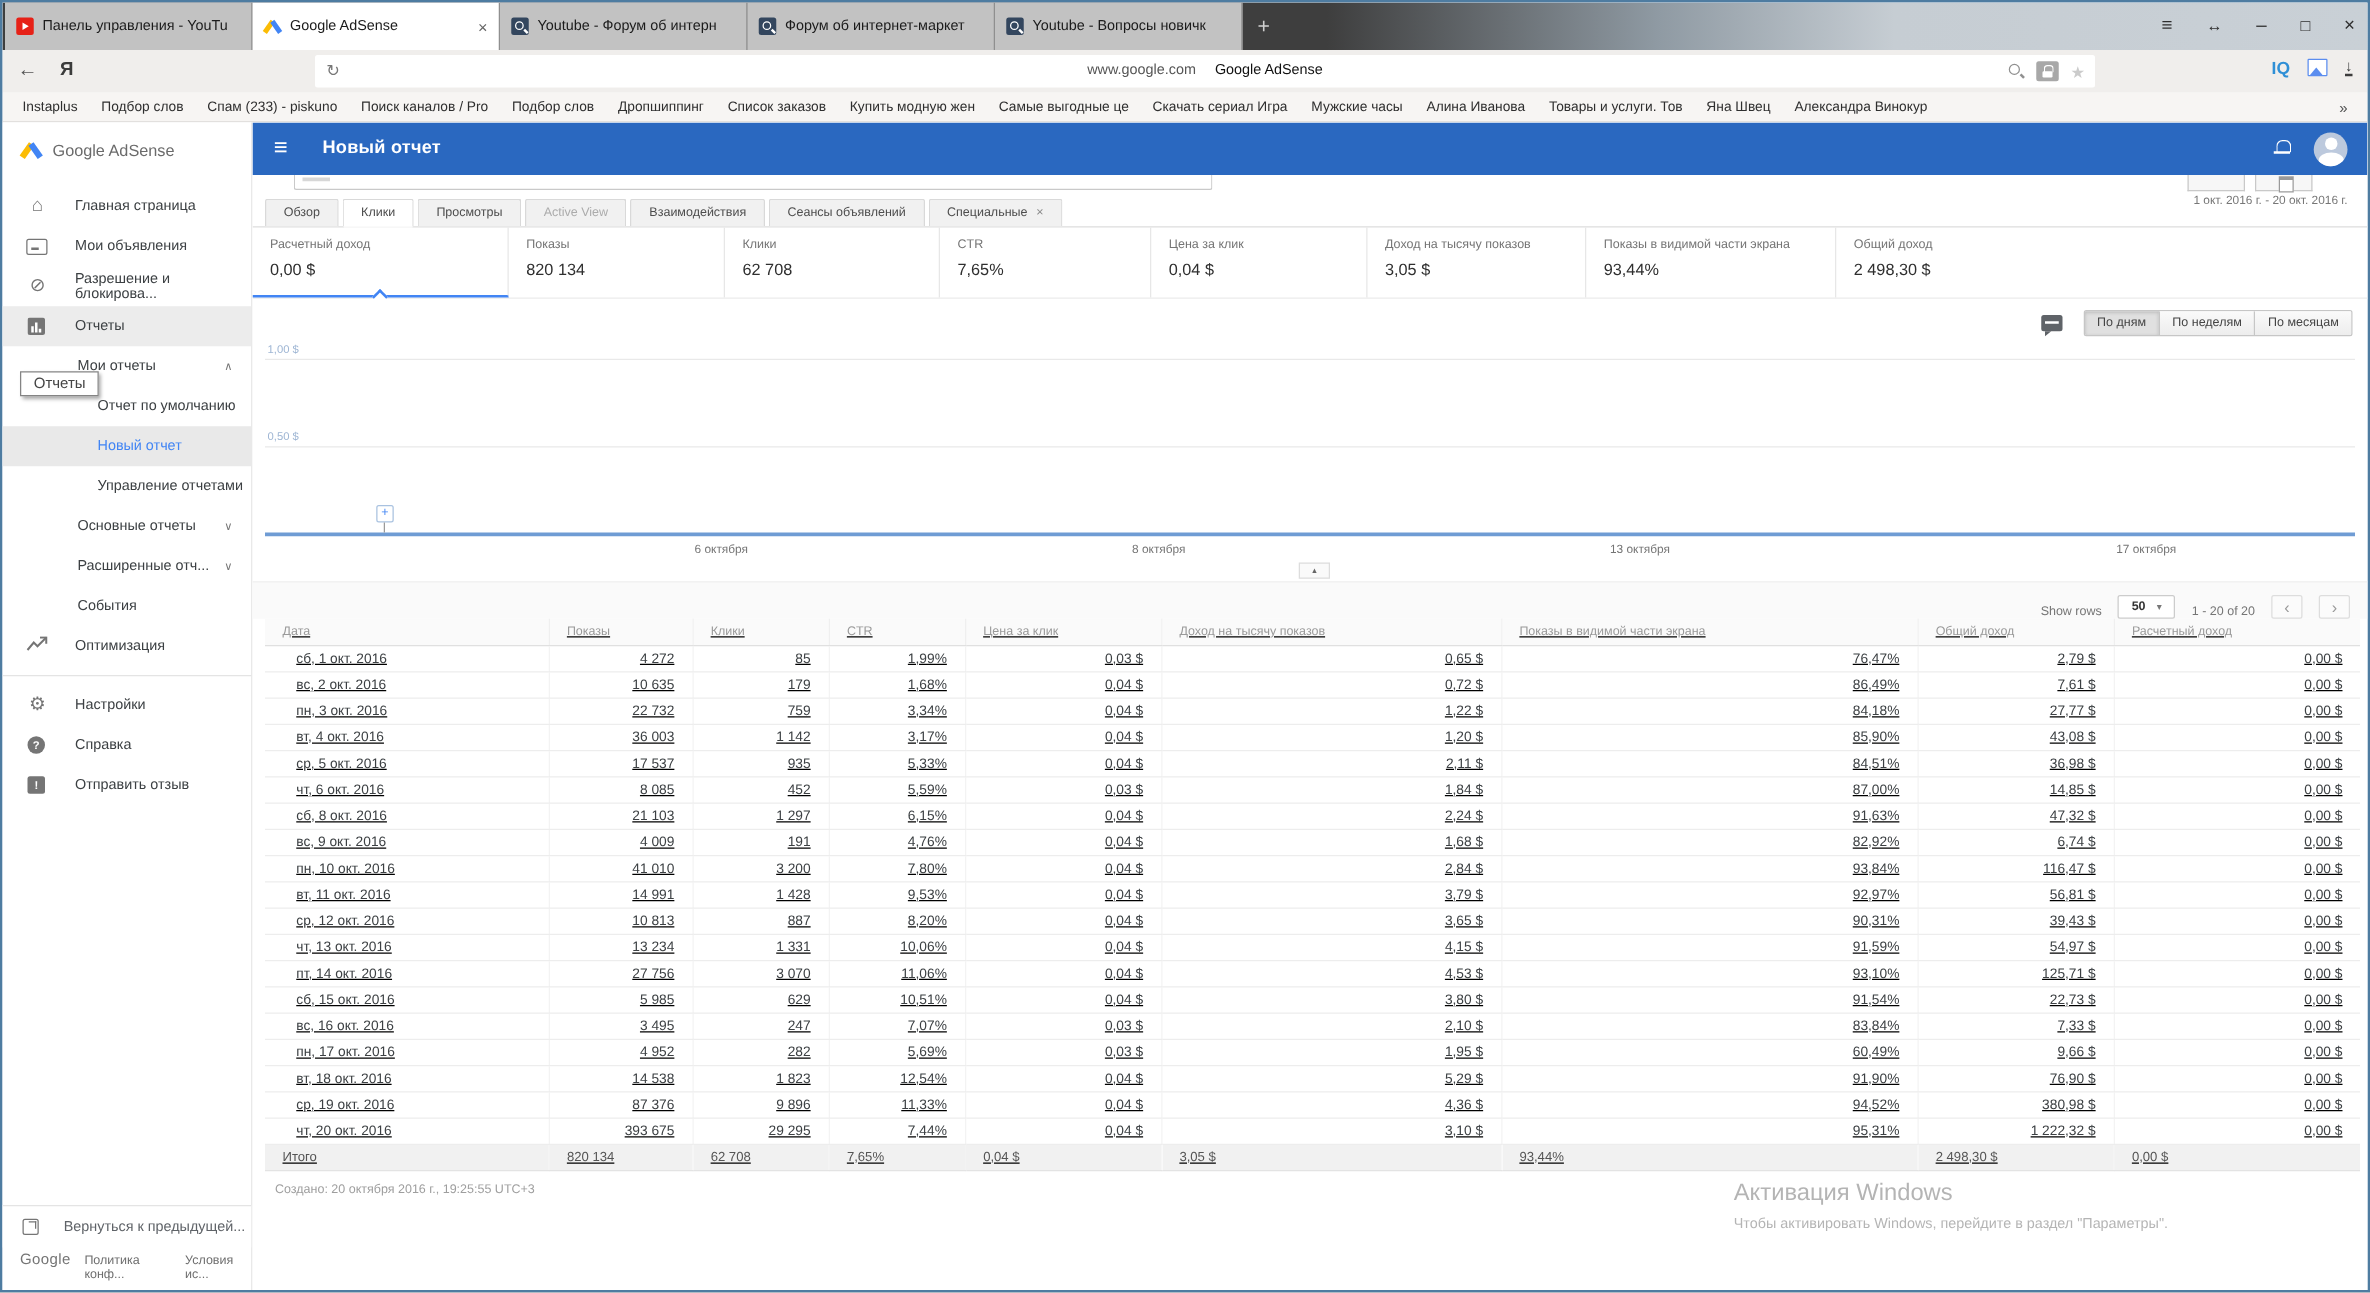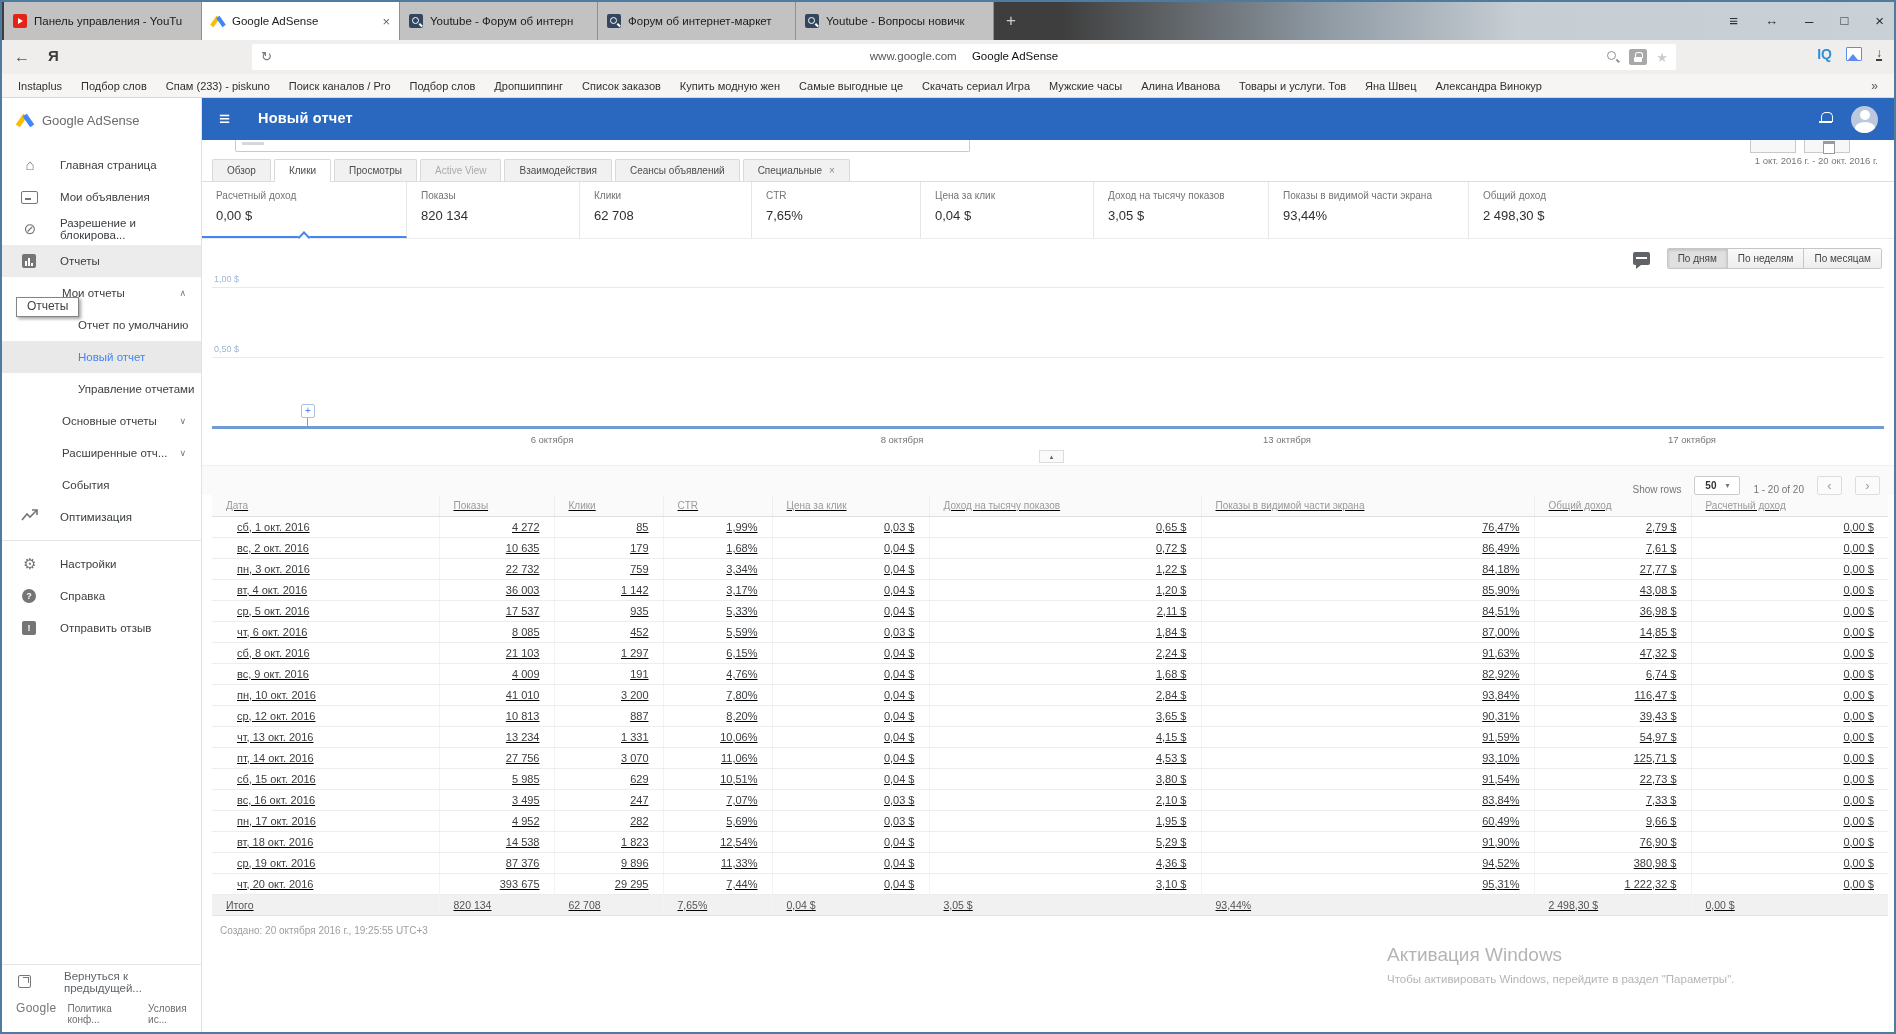--- a/index.html
+++ b/index.html
@@ -67,21 +67,21 @@
 .nav-item.active { background:#e9e9e9; color:#4285f4; }
 .nav-chevron { position:absolute; right:15px; font-size:9px; color:#757575; }
 .nav-divider { height:1px; background:#e4e4e4; margin:7px 0; }
 .ic { width:24px; margin-right:18px; color:#757575; font-size:15px; text-align:center; position:relative; height:16px; line-height:16px; flex:none; }
 .ic-ads::before { content:""; position:absolute; left:3px; top:2px; width:15px; height:11px; border:1.5px solid #757575; border-radius:2px; }
 .ic-ads::after { content:""; position:absolute; left:7px; top:9px; width:6px; height:2px; background:#757575; }
 .ic-reports::before { content:""; position:absolute; left:4px; top:1px; width:14px; height:14px; border-radius:2px; background-color:#757575; background-image:linear-gradient(#fff,#fff),linear-gradient(#fff,#fff),linear-gradient(#fff,#fff); background-size:2px 5px,2px 8px,2px 3px; background-position:3px 7px,6px 4px,9px 9px; background-repeat:no-repeat; }
 .ic-help::before { content:"?"; position:absolute; left:4px; top:1px; width:14px; height:14px; border-radius:50%; background:#757575; color:#fff; font-size:9px; line-height:14px; font-weight:bold; text-align:center; }
 .ic-feedback::before { content:"!"; position:absolute; left:4px; top:1px; width:14px; height:14px; border-radius:2px; background:#757575; color:#fff; font-size:9px; line-height:14px; font-weight:bold; text-align:center; }
 .sb-tooltip { position:absolute; left:14px; top:199px; background:#fff; border:1px solid #848484; box-shadow:2px 2px 3px rgba(0,0,0,.35); padding:1px 10px 3px; font-size:12px; color:#444; z-index:6; }
-.back-row { position:absolute; bottom:34px; left:0; right:0; border-top:1px solid #e4e4e4; height:34px; display:flex; align-items:center; padding-left:16px; gap:33px; font-size:11.5px; color:#5f6368; background:#fff; }
+.back-row { position:absolute; bottom:34px; left:0; right:0; border-top:1px solid #e4e4e4; height:34px; display:flex; align-items:center; padding-left:16px; gap:20px; font-size:11.5px; color:#5f6368; background:#fff; }
 .ic-extlink { width:13px; height:13px; border:1.5px solid #757575; border-radius:2px; position:relative; flex:none; }
 .ic-extlink::after { content:""; position:absolute; right:1px; top:1px; width:5px; height:5px; border-top:1.5px solid #757575; border-right:1.5px solid #757575; }
 .sidebar-footer { position:absolute; bottom:7px; left:14px; display:flex; align-items:baseline; gap:11px; font-size:10px; color:#6e6e6e; }
 .gfoot { font-size:12px; color:#757575; letter-spacing:.3px; }
 
 
 .content { position:absolute; left:200px; right:0; top:0; bottom:0; background:#fff; overflow:hidden; }
 .appbar { position:absolute; left:0; right:0; top:0; height:42px; background:#2a68c0; color:#fff; }
 .hamburger { position:absolute; left:17px; top:10px; font-size:19px; color:#fff; }
 .appbar-title { position:absolute; left:56px; top:12px; font-size:14.5px; font-weight:bold; letter-spacing:.2px; }
@@ -126,21 +126,21 @@
 .seg-btn.active { background:#e0e0e0; box-shadow:inset 0 1px 3px rgba(0,0,0,.18); }
 
 .chart { position:absolute; left:0; right:0; top:172px; height:180px; }
 .ylab { position:absolute; left:12px; font-size:9px; color:#9fb6d4; }
 .ylab.y1 { top:4px; } .ylab.y2 { top:74px; }
 .gline { position:absolute; left:10px; right:10px; height:1px; background:#e9e9e9; }
 .gline.g1 { top:17px; } .gline.g2 { top:87px; }
 .axisline { position:absolute; left:10px; right:10px; top:156px; height:3px; background:#6f9cd4; }
 .plus-marker { position:absolute; left:99px; top:134px; width:14px; height:14px; background:#fff; border:1px solid #a9c2e0; color:#4285f4; font-size:10px; line-height:12px; text-align:center; border-radius:2px; }
 .plus-tick { position:absolute; left:105px; top:148px; width:1px; height:8px; background:#9a9a9a; }
-.xlab { position:absolute; top:164px; transform:translateX(-50%); font-size:9.5px; color:#757575; white-space:nowrap; }
+.xlab { position:absolute; top:164px; transform:translateX(-50%); font-size:9.5px; color:#757575; white-space:nowrap;margin-left:25px; }
 
 .collapse-btn { position:absolute; left:837px; top:352px; width:25px; height:13px; background:#fafafa; border:1px solid #ddd; text-align:center; font-size:7px; color:#666; line-height:11px; }
 
 .table-wrap { position:absolute; left:0; right:0; top:367px; }
 .table-controls { height:30px; background:#fafafa; border-top:1px solid #f0f0f0; display:flex; align-items:flex-end; justify-content:flex-end; padding-right:14px; gap:13px; font-size:10px; color:#757575; }
 .rows-select { width:46px; height:19px; border:1px solid #ccc; background:#fff; display:flex; align-items:center; justify-content:center; gap:9px; font-weight:bold; color:#333; border-radius:2px; font-size:10px; }
 .rows-select .dd { color:#777; font-size:8px; font-weight:normal; }
 .page-info { color:#757575;margin-top:21px; }
 .page-btn { width:25px; height:19px; border:1px solid #ddd; background:#fbfbfb; color:#9a9a9a; display:flex; align-items:center; justify-content:center; border-radius:2px; font-size:13px; }
 .rtable { width:1676px; margin:0 10px; border-collapse:collapse; table-layout:fixed;text-decoration:underline; }
@@ -550,20 +550,31 @@
                 <td>41 010</td>
                 <td>3 200</td>
                 <td>7,80%</td>
                 <td>0,04 $</td>
                 <td>2,84 $</td>
                 <td>93,84%</td>
                 <td>116,47 $</td>
                 <td>0,00 $</td>
               </tr>
               <tr>
+                <td>вт, 11 окт. 2016</td>
+                <td>14 991</td>
+                <td>1 428</td>
+                <td>9,53%</td>
+                <td>0,04 $</td>
+                <td>3,79 $</td>
+                <td>92,97%</td>
+                <td>56,81 $</td>
+                <td>0,00 $</td>
+              </tr>
+              <tr>
                 <td>ср, 12 окт. 2016</td>
                 <td>10 813</td>
                 <td>887</td>
                 <td>8,20%</td>
                 <td>0,04 $</td>
                 <td>3,65 $</td>
                 <td>90,31%</td>
                 <td>39,43 $</td>
                 <td>0,00 $</td>
               </tr>

